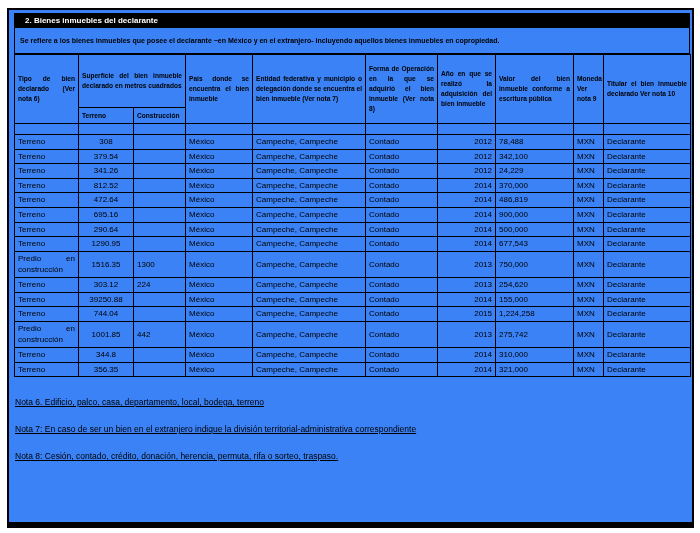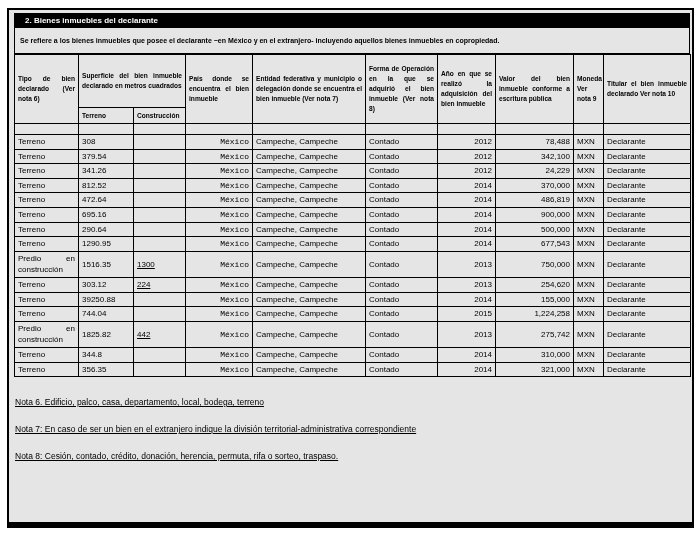--- a/index.html
+++ b/index.html
@@ -12,21 +12,21 @@
     overflow: hidden;
   }
   .frame {
     position: absolute;
     left: 7px; top: 8px;
     width: 687px; height: 520px;
     box-sizing: border-box;
     border: 2px solid #000;
     border-bottom: 6px solid #000;
     padding: 3px 2px 0 5px;
-    background: #e5e5e5;
+    background: #3b82f6;
   }
   .title-bar {
     height: 15px;
     background: #000;
     color: #fff;
     font-size: 8px;
     font-weight: bold;
     line-height: 15px;
     padding-left: 11px;
     box-sizing: border-box;
@@ -65,27 +65,27 @@
   tr.spacer td { height: 11px; padding: 0; }
   tbody.data td {
     font-size: 8px;
     padding: 1px 3px;
     height: 12px;
     vertical-align: middle;
     line-height: 1.45;
   }
   
   td.c0 { text-align: justify; }
-  td.c1 { text-align: left; padding-right: 4px; }
-  td.c2 { text-align: left; text-decoration: underline; }
-  td.c3 { text-align: right; padding-left: 5px; font-family: Liberation Mono, monospace; }
+  td.c1 { text-align: center; padding-right: 4px; }
+  td.c2 { text-align: left; }
+  td.c3 { text-align: left; padding-left: 5px; }
   td.c4 { text-align: left; padding-left: 4px; }
   td.c5 { text-align: left; padding-left: 4px; }
   td.c6 { text-align: right; padding-right: 5px; }
-  td.c7 { text-align: right; padding-right: 3px; }
+  td.c7 { text-align: left; padding-right: 3px; }
   td.c8 { text-align: left; margin-left: 20px; }
   td.c9 { text-align: left; padding-left: 5px; margin-top: 7px; }
   .notes {
     margin-top: 20px;
     font-size: 8.5px;
     padding-left: 1px;
     text-decoration: underline;
   }
   .note { margin-bottom: 17px; white-space: nowrap; }
 </style>
@@ -284,21 +284,21 @@
           <td class="c3">México</td>
           <td class="c4">Campeche, Campeche</td>
           <td class="c5">Contado</td>
           <td class="c6">2015</td>
           <td class="c7">1,224,258</td>
           <td class="c8">MXN</td>
           <td class="c9">Declarante</td>
         </tr>
         <tr>
           <td class="c0">Predio en construcción</td>
-          <td class="c1">1825.82</td>
+          <td class="c1">1001.85</td>
           <td class="c2">442</td>
           <td class="c3">México</td>
           <td class="c4">Campeche, Campeche</td>
           <td class="c5">Contado</td>
           <td class="c6">2013</td>
           <td class="c7">275,742</td>
           <td class="c8">MXN</td>
           <td class="c9">Declarante</td>
         </tr>
         <tr>

